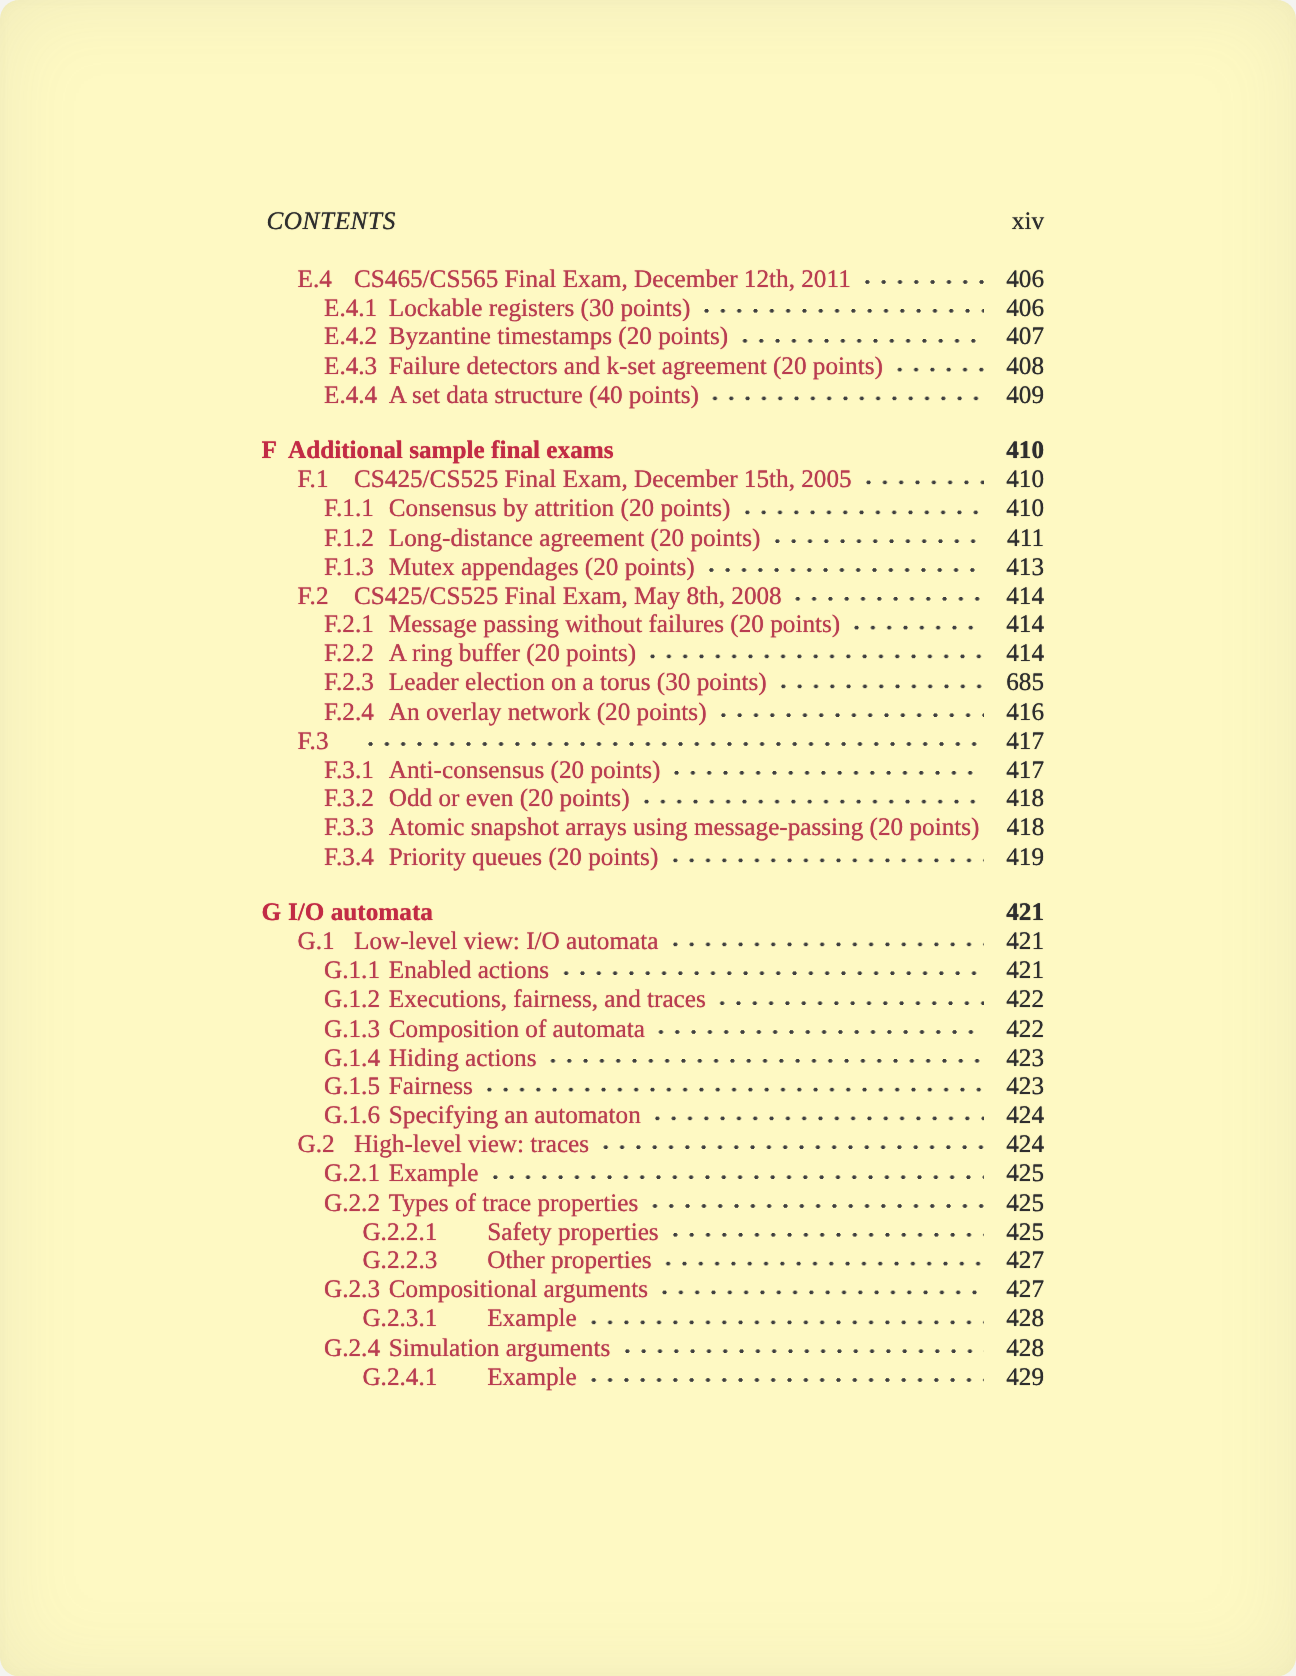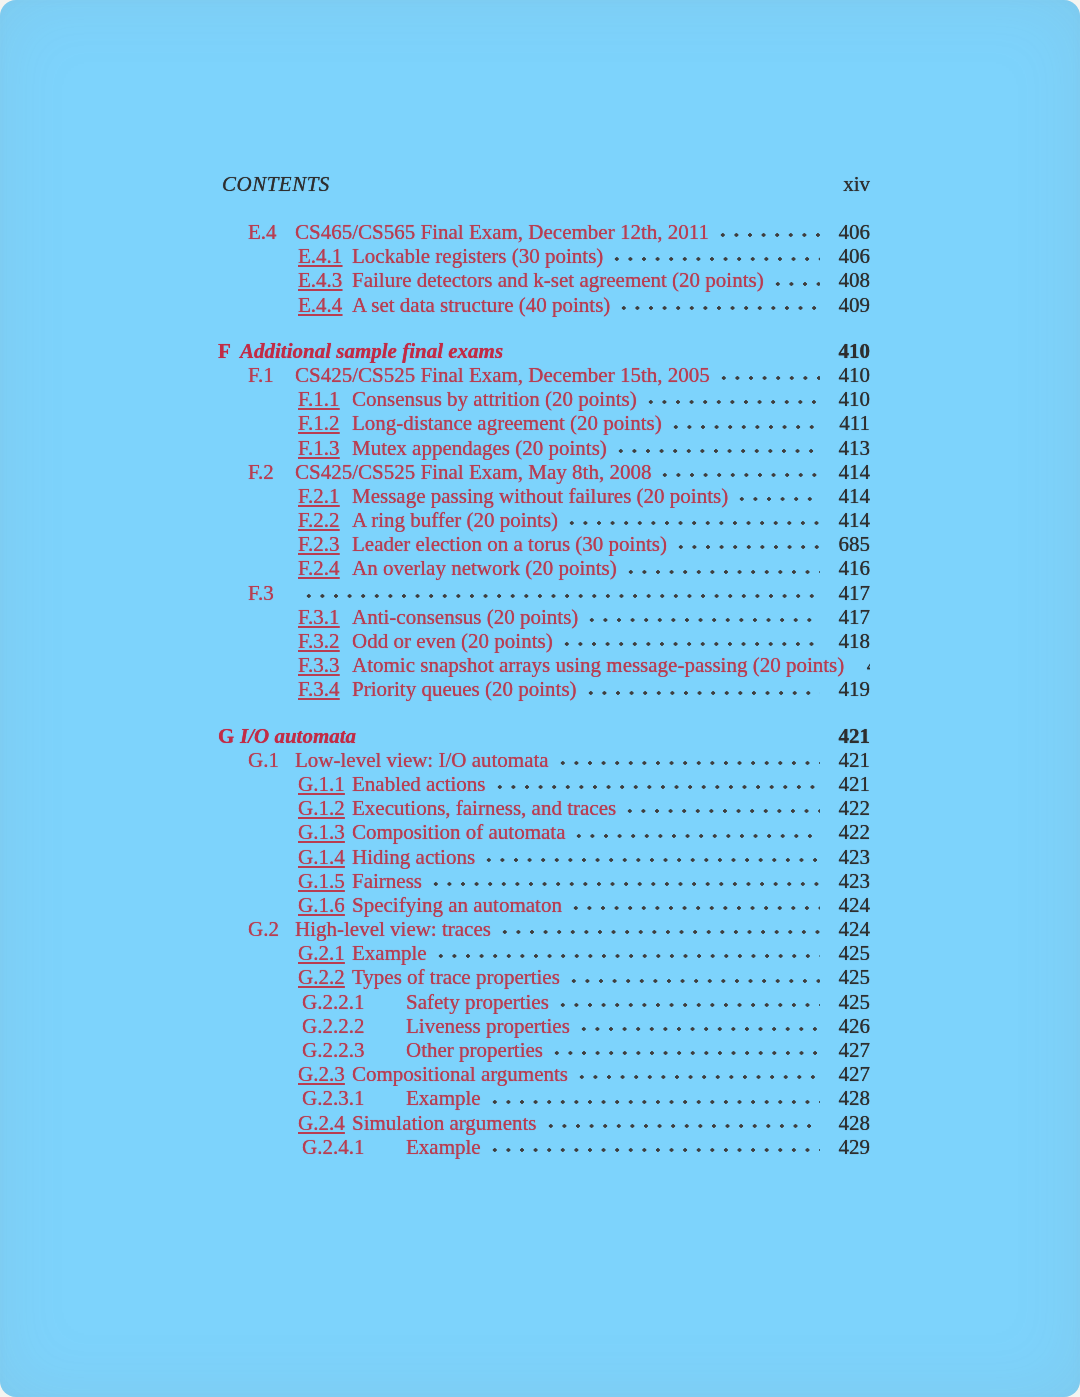--- a/index.html
+++ b/index.html
@@ -4,21 +4,21 @@
 <style>
   html,body{margin:0;padding:0;}
   body{
     width:1080px;height:1397px;
     background:#f4f4f1;
     font-family:"Liberation Serif","DejaVu Serif",serif;
     overflow:hidden;
   }
   .page{
     position:absolute;inset:0;
-    background:#7dd3fc;
+    background:#fef9c3;
     border-radius:16px;
     box-shadow: inset 0 0 70px rgba(140,140,132,0.12), inset 0 0 10px rgba(150,150,145,0.06);
   }
   .hdr{
     position:absolute;left:222px;right:210px;top:172px;
     display:flex;justify-content:space-between;align-items:baseline;
     font-size:21px;color:var(--ink);
     text-shadow:0 0 0.7px;
   }
   .hdr .book-title{font-style:italic;letter-spacing:0.5px;}
@@ -38,25 +38,25 @@
     flex:1 1 0;min-width:0;align-self:stretch;
     margin:0 8px 0 4px;
     background-image:radial-gradient(circle, var(--dot) 1.55px, rgba(0,0,0,0) 1.85px);
     background-size:13.6px 6px;
     background-repeat:repeat-x;
     background-position:left 3px bottom 6px;
   }
   .row .pg{flex:none;width:42px;text-align:right;color:var(--ink);}
   
   .lvl0 .lbl{width:22px;font-weight:700;color:var(--red-bold);}
-  .lvl0 .ttl{font-weight:700;color:var(--red-bold);font-style:italic;}
+  .lvl0 .ttl{font-weight:700;color:var(--red-bold);}
   .lvl0 .dots{background:none;}
   .lvl0 .pg{font-weight:700;}
   .lvl1 .lbl{margin-left:30px;width:47px;}
-  .lvl2 .lbl{margin-left:80px;width:54px;text-decoration:underline;}
+  .lvl2 .lbl{margin-left:52px;width:54px;}
   .lvl3 .lbl{margin-left:84px;width:104px;}
   .gap{margin-top:22px;}
 </style>
 </head>
 <body>
 
 <div class="page">
 
   <div class="hdr">
     <span class="book-title">CONTENTS</span>
@@ -70,20 +70,26 @@
     <span class="dots"></span>
     <span class="pg">406</span>
   </div>
       <div class="row lvl2">
     <span class="lbl">E.4.1</span>
     <span class="ttl">Lockable registers (30 points)</span>
     <span class="dots"></span>
     <span class="pg">406</span>
   </div>
       <div class="row lvl2">
+    <span class="lbl">E.4.2</span>
+    <span class="ttl">Byzantine timestamps (20 points)</span>
+    <span class="dots"></span>
+    <span class="pg">407</span>
+  </div>
+      <div class="row lvl2">
     <span class="lbl">E.4.3</span>
     <span class="ttl">Failure detectors and k-set agreement (20 points)</span>
     <span class="dots"></span>
     <span class="pg">408</span>
   </div>
       <div class="row lvl2">
     <span class="lbl">E.4.4</span>
     <span class="ttl">A set data structure (40 points)</span>
     <span class="dots"></span>
     <span class="pg">409</span>
@@ -243,26 +249,20 @@
     <span class="dots"></span>
     <span class="pg">425</span>
   </div>
       <div class="row lvl3">
     <span class="lbl">G.2.2.1</span>
     <span class="ttl">Safety properties</span>
     <span class="dots"></span>
     <span class="pg">425</span>
   </div>
       <div class="row lvl3">
-    <span class="lbl">G.2.2.2</span>
-    <span class="ttl">Liveness properties</span>
-    <span class="dots"></span>
-    <span class="pg">426</span>
-  </div>
-      <div class="row lvl3">
     <span class="lbl">G.2.2.3</span>
     <span class="ttl">Other properties</span>
     <span class="dots"></span>
     <span class="pg">427</span>
   </div>
       <div class="row lvl2">
     <span class="lbl">G.2.3</span>
     <span class="ttl">Compositional arguments</span>
     <span class="dots"></span>
     <span class="pg">427</span>

